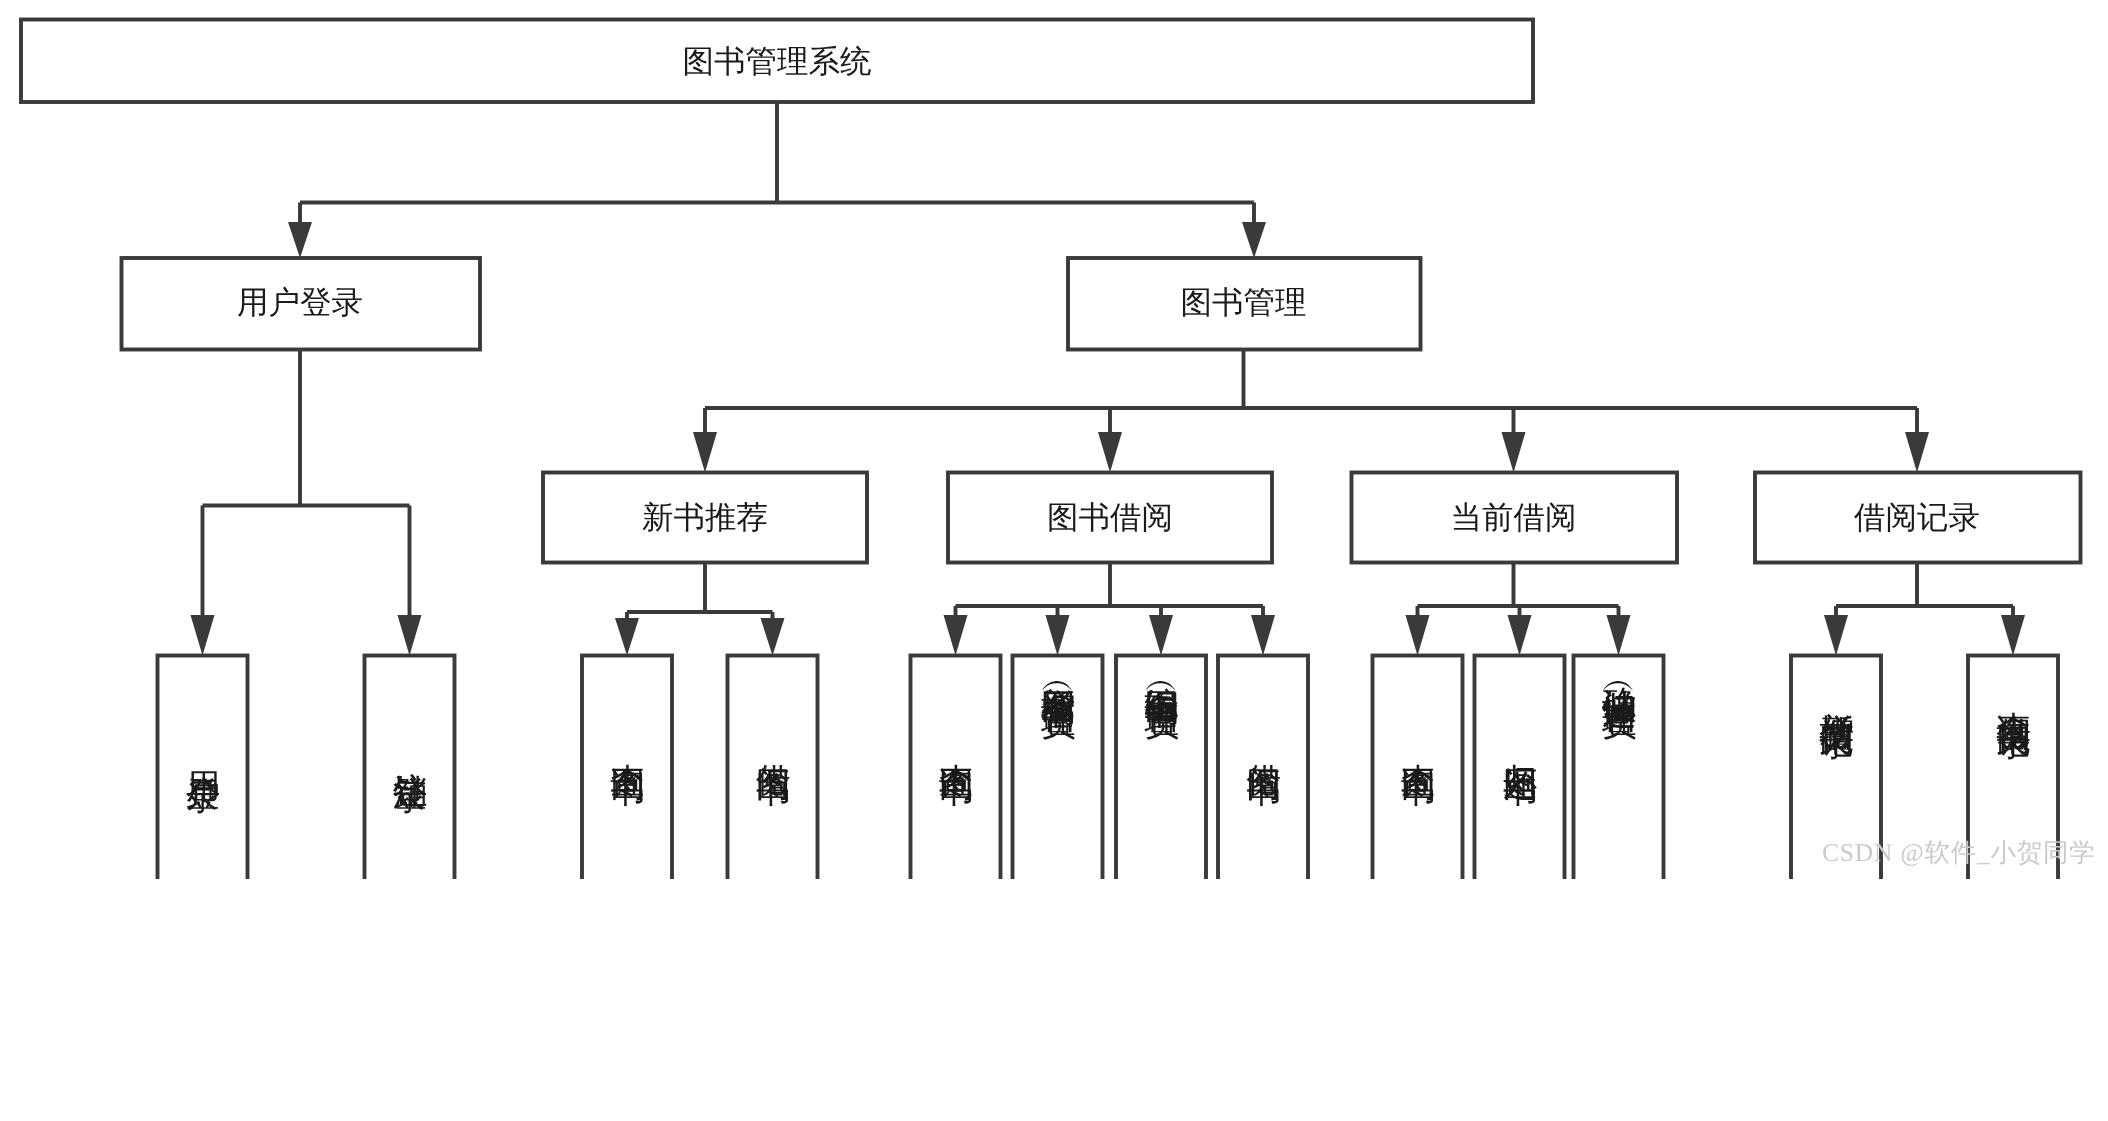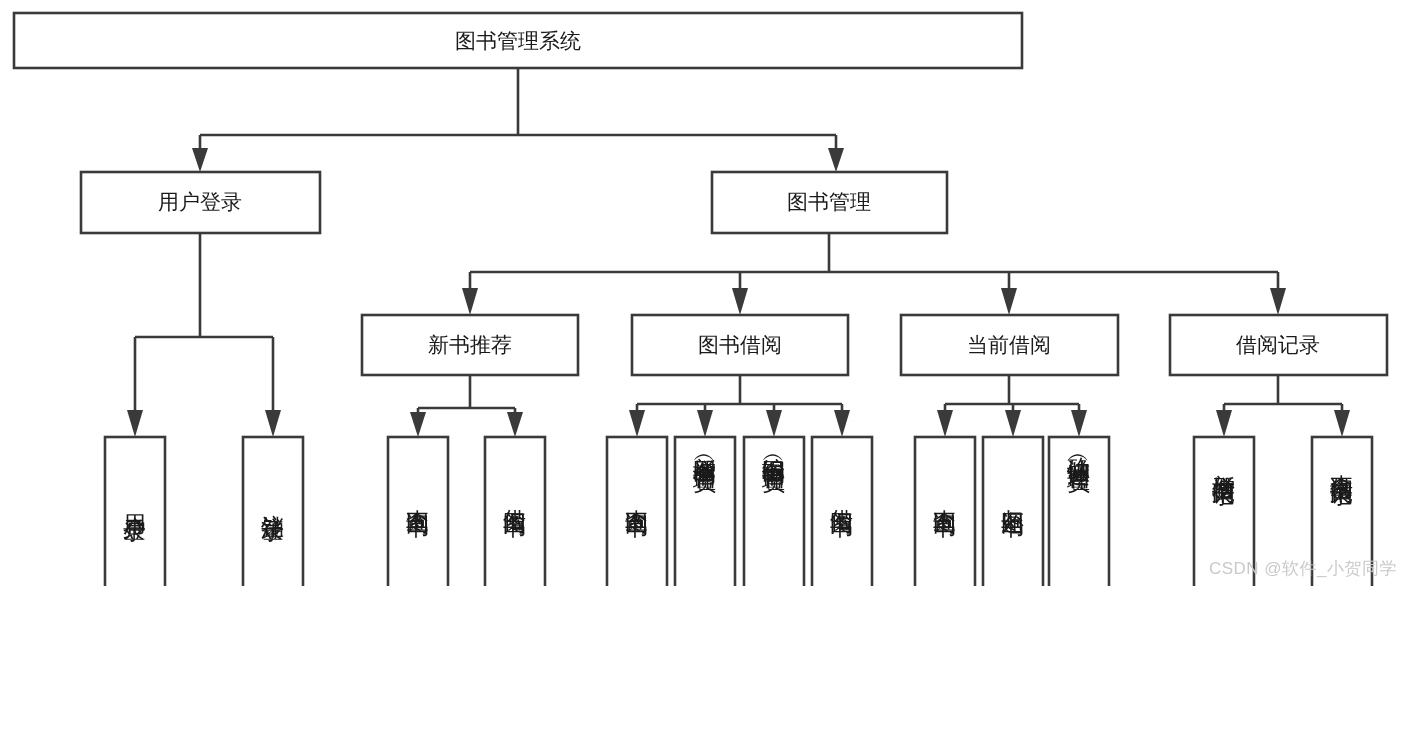--- a/index.html
+++ b/index.html
@@ -53,21 +53,21 @@
   .arrow-head {
     fill: #3a3a3a;
     stroke: none;
   }
   #watermark {
     position: absolute;
     right: 8px;
     bottom: 6px;
     color: #c9c9c9;
     font-size: 17px;
-    font-family: Liberation Sans, sans-serif;
+    font-family: Liberation Serif, serif;
     letter-spacing: 0.5px;
     white-space: nowrap;
     pointer-events: none;
   }
 </style>
 </head>
 <body>
 
 <div id="stage">
 

